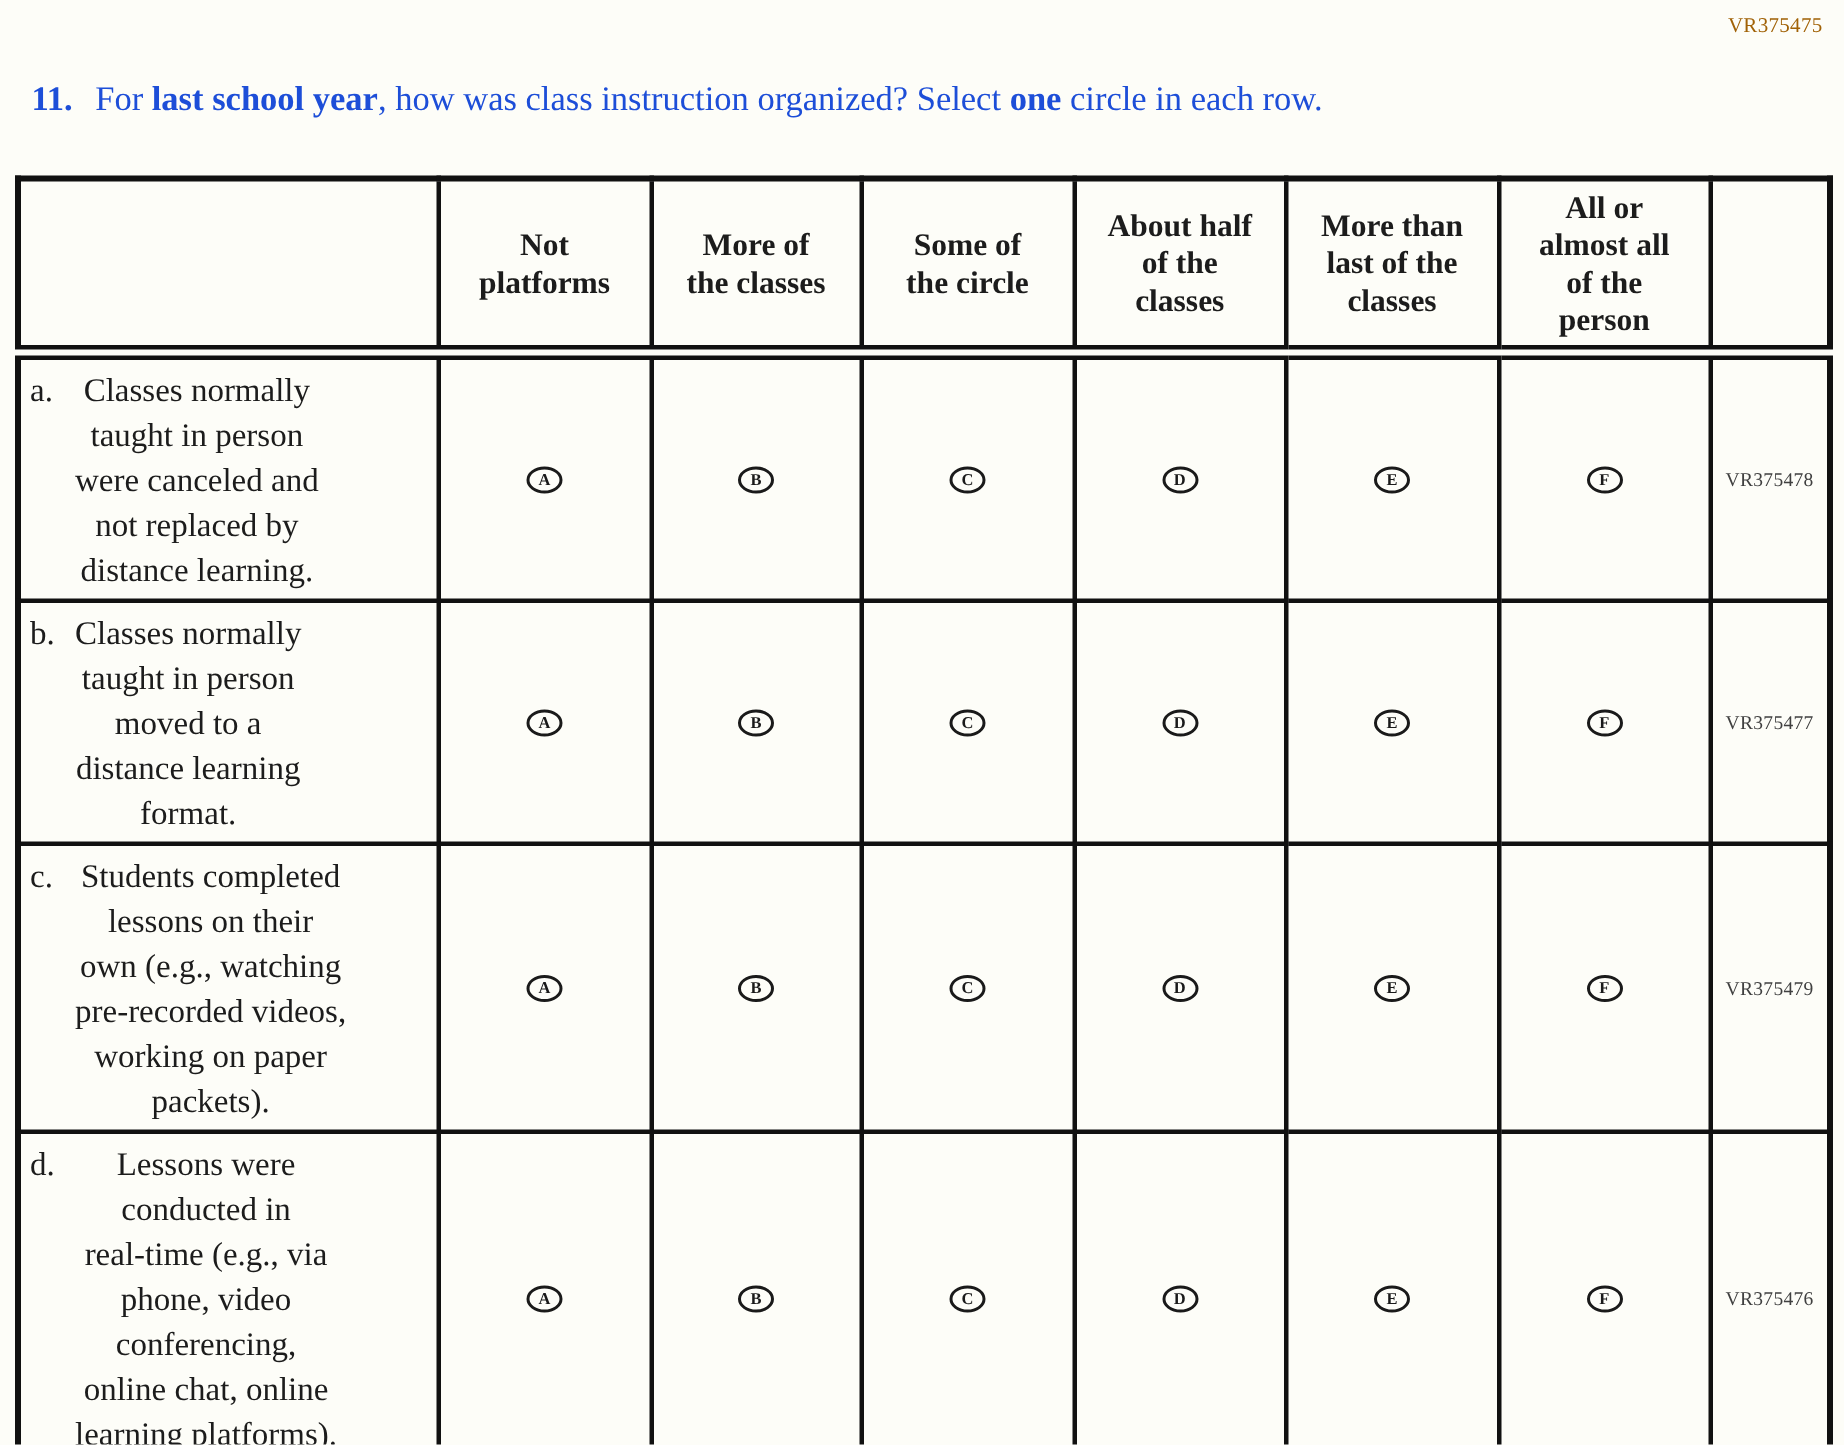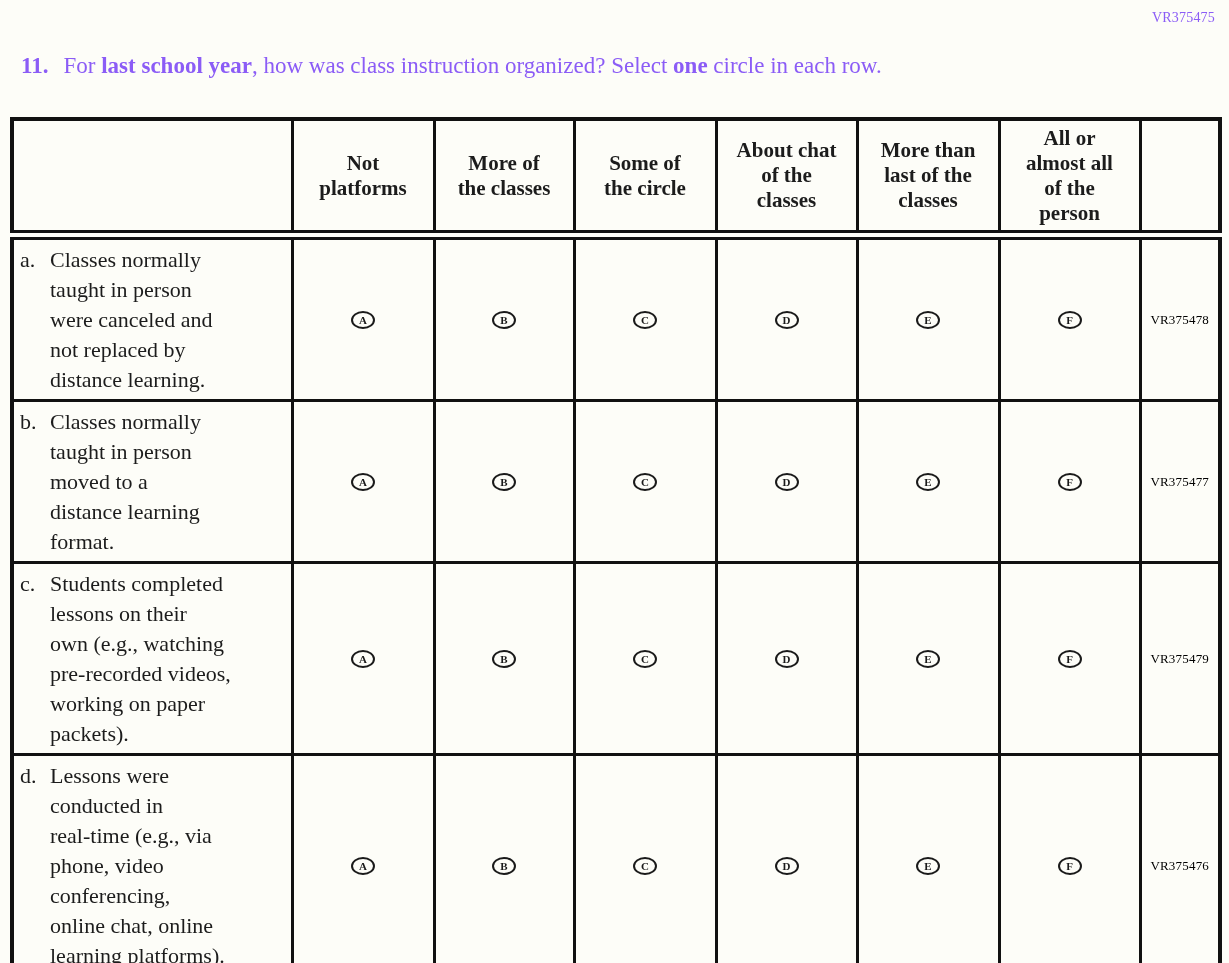--- a/index.html
+++ b/index.html
@@ -8,29 +8,29 @@
     background: #fdfdf8;
     font-family: "Liberation Serif", "DejaVu Serif", serif;
     color: #1c1c1c;
     overflow: hidden;
     position: relative;
   }
   .top-code {
     position: absolute;
     top: 10px; right: 14px;
     font-size: 14px;
-    color: #8b5cf6;
+    color: #a16207;
     letter-spacing: 0.2px;
   }
   .question-line {
     position: absolute;
     top: 52px; left: 21px; right: 20px;
     font-size: 23px;
     line-height: 28px;
-    color: #8b5cf6;
+    color: #1d4ed8;
   }
   .q-num { font-weight: bold; margin-right: 15px; }
   .q-bold { font-weight: bold; }
   .survey-table {
     position: absolute;
     top: 117px; left: 10px;
     width: 1208px;
     border-collapse: collapse;
     table-layout: fixed;
     background: #fdfdf8;
@@ -61,20 +61,21 @@
   .stmt-wrap { display: flex; align-items: flex-start; }
   .stmt-letter {
     flex: 0 0 30px;
     font-size: 22px;
     line-height: 30px;
   }
   .stmt-text {
     font-size: 22px;
     line-height: 30px;
     white-space: pre-line;
+    text-align: center;
   }
   td.opt-cell {
     text-align: center;
     vertical-align: middle;
   }
   .bubble {
     display: inline-flex;
     align-items: center;
     justify-content: center;
     width: 24px; height: 18px;
@@ -84,21 +85,21 @@
     font-weight: bold;
     color: #1a1a1a;
     line-height: 1;
     background: transparent;
     cursor: pointer;
   }
   td.code-cell {
     text-align: center;
     vertical-align: middle;
     font-size: 13px;
-    color: #000000;
+    color: #404040;
     letter-spacing: 0.2px;
   }
   tr.row-a { height: 156px; }
   tr.row-b { height: 154px; }
   tr.row-c { height: 184px; }
   tr.row-d { height: 210px; }
 </style>
 </head>
 <body>
 
@@ -121,21 +122,21 @@
   </colgroup>
   <tbody>
       <tr>
     <th class="col-head col-head-empty"></th>
     <th class="col-head">Not
 platforms</th>
     <th class="col-head">More of
 the classes</th>
     <th class="col-head">Some of
 the circle</th>
-    <th class="col-head">About chat
+    <th class="col-head">About half
 of the
 classes</th>
     <th class="col-head">More than
 last of the
 classes</th>
     <th class="col-head">All or
 almost all
 of the
 person</th>
     <th class="col-head col-head-empty"></th>

